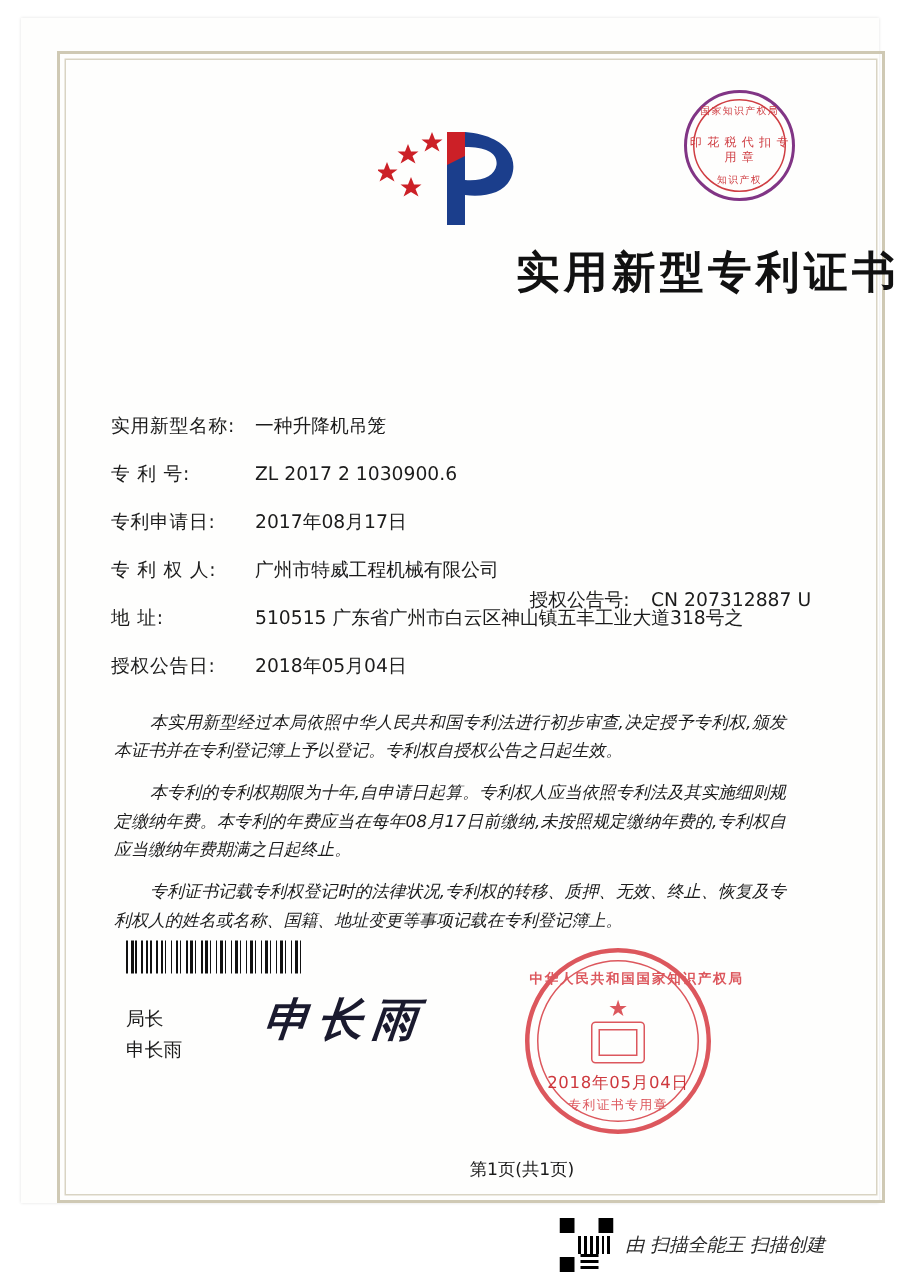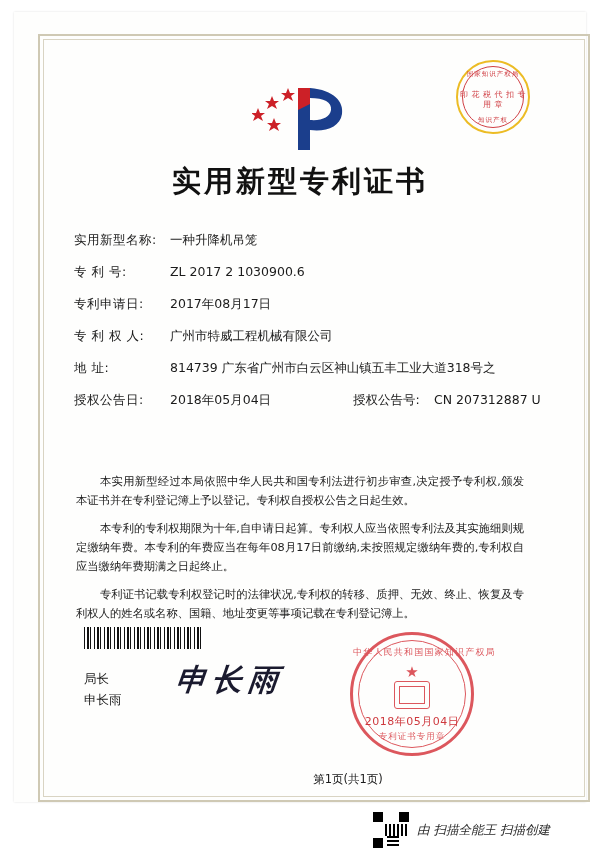--- a/index.html
+++ b/index.html
@@ -61,21 +61,21 @@
     left: 252px; top: 80px;
     width: 96px; height: 78px;
   }
 
   
   .seal-top {
     position: absolute;
     left: 456px; top: 60px;
     width: 74px; height: 74px;
     border-radius: 50%;
-    border: 2px solid #eab308;
+    border: 2px solid #701a75;
     color: #c9242a;
     box-sizing: border-box;
     opacity: 0.88;
   }
   .seal-top .inner-ring {
     position: absolute;
     left: 4px; top: 4px; right: 4px; bottom: 4px;
     border: 1px solid #c9242a;
     border-radius: 50%;
   }
@@ -103,21 +103,21 @@
     width: 100%;
     text-align: center;
     font-size: 6.5px;
     letter-spacing: 1px;
   }
 
   .title {
     position: absolute;
     left: 0; top: 162px;
     width: 600px;
-    text-align: center;
+    text-align: right;
     font-size: 29px;
     font-weight: bold;
     letter-spacing: 3px;
     color: #111;
     font-family: "DejaVu Sans", "Liberation Sans", sans-serif;
   }
 
   
   .fields {
     position: absolute;
@@ -128,20 +128,21 @@
     position: relative;
     height: 32px;
     font-size: 12.5px;
     color: #1b1b1b;
     white-space: nowrap;
   }
   .field-label {
     display: inline-block;
     width: 92px;
     letter-spacing: 0.5px;
+    margin-top: 44px;
   }
   .field-value {
     display: inline-block;
   }
   .field-row .right-label {
     position: absolute;
     left: 279px; top: 0;
   }
   .field-row .right-value {
     position: absolute;
@@ -154,20 +155,21 @@
     left: 76px; top: 472px;
     width: 448px;
     font-size: 11.3px;
     line-height: 19px;
     color: #1b1b1b;
     text-align: justify;
   }
   .paragraphs p {
     margin: 0 0 9px 0;
     text-indent: 24px;
+    font-style: italic;
   }
 
   
   .barcode {
     position: absolute;
     left: 84px; top: 627px;
     width: 120px; height: 22px;
     background-image: repeating-linear-gradient(
       to right,
       #111 0px, #111 1px, #fff 1px, #fff 3px,
@@ -214,20 +216,21 @@
     border-radius: 50%;
   }
   .seal-main .arc-text {
     position: absolute;
     left: 0; top: 11px;
     width: 100%;
     text-align: center;
     font-size: 9px;
     letter-spacing: 1.2px;
     white-space: nowrap;
+    font-weight: bold;
   }
   .seal-main .arc-text-bottom {
     position: absolute;
     left: 0; bottom: 10px;
     width: 100%;
     text-align: center;
     font-size: 8.5px;
     letter-spacing: 1px;
   }
   .seal-main .star {
@@ -350,21 +353,21 @@
     <div class="field-row">
       <span class="field-label">专利申请日:</span>
       <span class="field-value">2017年08月17日</span>
     </div>
     <div class="field-row">
       <span class="field-label">专 利 权 人:</span>
       <span class="field-value">广州市特威工程机械有限公司</span>
     </div>
     <div class="field-row">
       <span class="field-label">地 址:</span>
-      <span class="field-value">814739 广东省广州市白云区神山镇五丰工业大道318号之</span>
+      <span class="field-value">510515 广东省广州市白云区神山镇五丰工业大道318号之</span>
     </div>
     <div class="field-row">
       <span class="field-label">授权公告日:</span>
       <span class="field-value">2018年05月04日</span>
       <span class="right-label">授权公告号:</span>
       <span class="right-value">CN 207312887 U</span>
     </div>
   </div>
 
   <div class="paragraphs">

